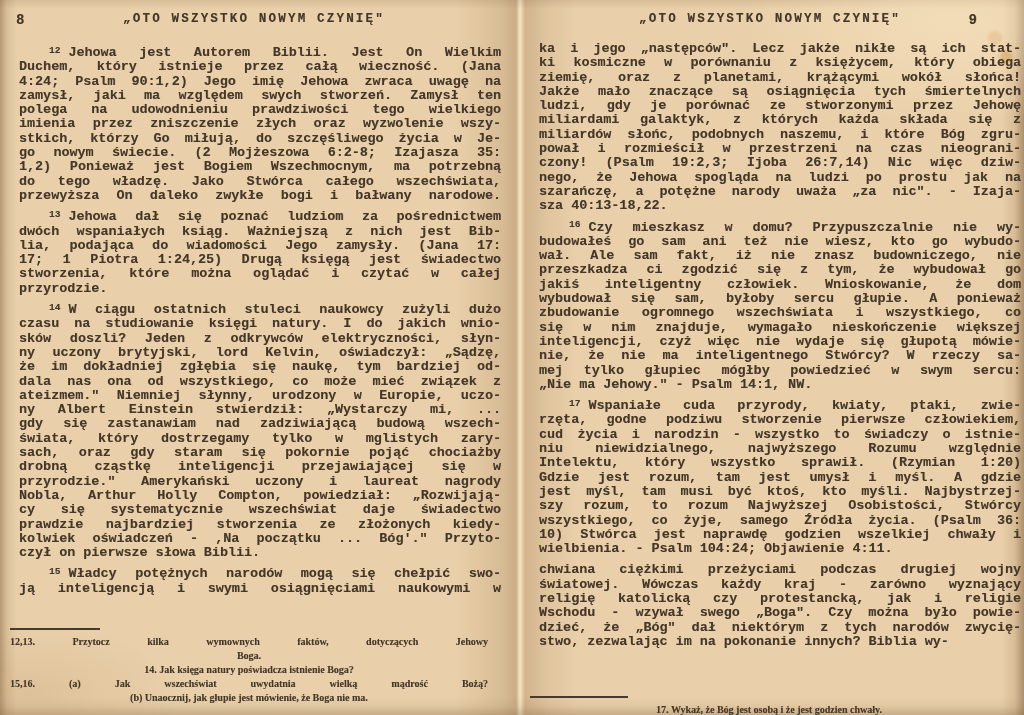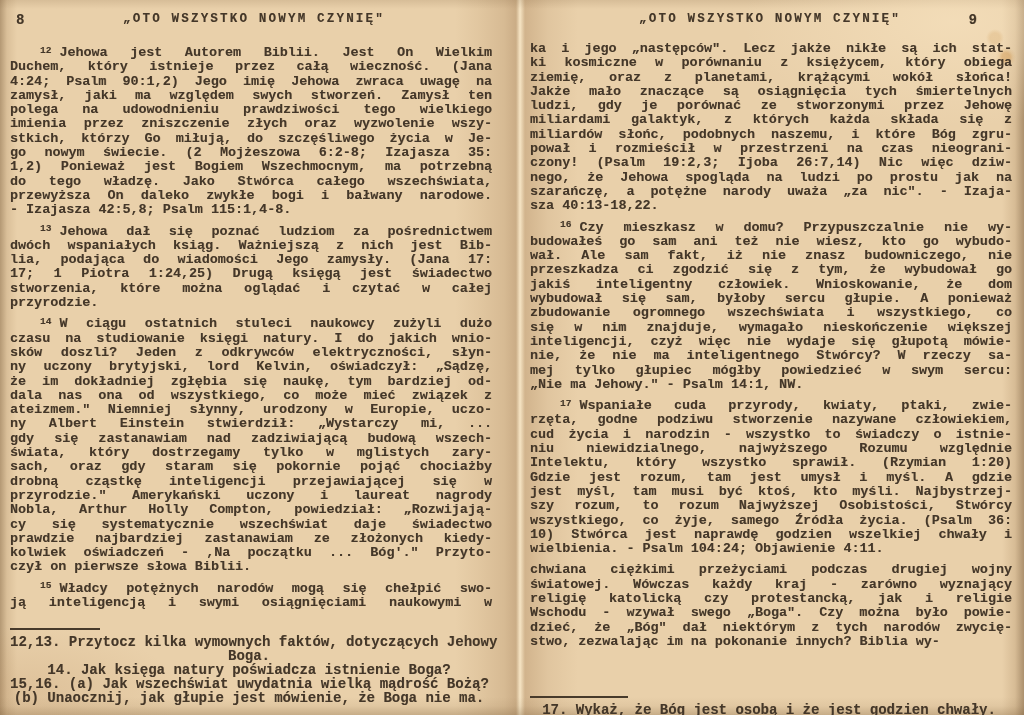--- a/index.html
+++ b/index.html
@@ -26,32 +26,32 @@
   .page{position:absolute;top:0;width:512px;height:715px;}
   .page.pl{left:0;}
   .page.pr{left:512px;}
   .pagehead{position:absolute;top:12px;height:18px;font-size:13px;}
   .pl .pagehead{left:10px;right:14px;}
   .pr .pagehead{left:18px;right:14px;}
   .running-title{display:block;text-align:center;letter-spacing:2.2px;font-size:12.5px;}
   .corner-num{position:absolute;top:0;font-size:14px;letter-spacing:1px;}
   .corner-num.cl{left:6px;}
   .corner-num.cr{right:32px;}
-  .body{position:absolute;font-size:13.4px;}
+  .body{position:absolute;font-size:13.4px;margin-left:9px;}
   .pl .body{left:10px;top:46px;width:482px;}
   .pr .body{left:18px;top:42px;width:482px;}
   .para + .para{margin-top:7px;}
   .line{
     height:14.3px;line-height:14.3px;white-space:nowrap;
     text-align:justify;text-align-last:justify;overflow:visible;
   }
   .line.endl{text-align-last:left;}
   .line.indent{text-indent:30px;}
   sup.pn{font-size:9.5px;vertical-align:baseline;position:relative;top:-3.5px;margin-right:8px;letter-spacing:0;}
-  .footnotes{position:absolute;font-size:14px;}
+  .footnotes{position:absolute;font-size:10px;font-family:Liberation Serif, serif;}
   .pl .footnotes{left:10px;top:628px;width:478px;}
   .pr .footnotes{left:18px;top:696px;width:478px;}
   .rule{width:90px;border-top:2px solid #473a2b;margin:0 0 5px 0;}
   .pr .rule{width:98px;}
   .fline{height:14px;line-height:14px;white-space:nowrap;text-align:center;}
   .fline.j{text-align:justify;text-align-last:justify;}
 </style>
 </head>
 <body>
 
@@ -68,21 +68,20 @@
           <div class="line">Duchem, który istnieje przez całą wieczność. (Jana</div>
           <div class="line">4:24; Psalm 90:1,2) Jego imię Jehowa zwraca uwagę na</div>
           <div class="line">zamysł, jaki ma względem swych stworzeń. Zamysł ten</div>
           <div class="line">polega na udowodnieniu prawdziwości tego wielkiego</div>
           <div class="line">imienia przez zniszczenie złych oraz wyzwolenie wszy-</div>
           <div class="line">stkich, którzy Go miłują, do szczęśliwego życia w Je-</div>
           <div class="line">go nowym świecie. (2 Mojżeszowa 6:2-8; Izajasza 35:</div>
           <div class="line">1,2) Ponieważ jest Bogiem Wszechmocnym, ma potrzebną</div>
           <div class="line">do tego władzę. Jako Stwórca całego wszechświata,</div>
           <div class="line">przewyższa On daleko zwykłe bogi i bałwany narodowe.</div>
-          <div class="line endl">- Izajasza 42:5,8; Psalm 115:1,4-8.</div>
         </div>
         <div class="para">
           <div class="line indent"><sup class="pn">13</sup>Jehowa dał się poznać ludziom za pośrednictwem</div>
           <div class="line">dwóch wspaniałych ksiąg. Ważniejszą z nich jest Bib-</div>
           <div class="line">lia, podająca do wiadomości Jego zamysły. (Jana 17:</div>
           <div class="line">17; 1 Piotra 1:24,25) Drugą księgą jest świadectwo</div>
           <div class="line">stworzenia, które można oglądać i czytać w całej</div>
           <div class="line endl">przyrodzie.</div>
         </div>
         <div class="para">
@@ -94,21 +93,21 @@
           <div class="line">dala nas ona od wszystkiego, co może mieć związek z</div>
           <div class="line">ateizmem." Niemniej słynny, urodzony w Europie, uczo-</div>
           <div class="line">ny Albert Einstein stwierdził: „Wystarczy mi, ...</div>
           <div class="line">gdy się zastanawiam nad zadziwiającą budową wszech-</div>
           <div class="line">świata, który dostrzegamy tylko w mglistych zary-</div>
           <div class="line">sach, oraz gdy staram się pokornie pojąć chociażby</div>
           <div class="line">drobną cząstkę inteligencji przejawiającej się w</div>
           <div class="line">przyrodzie." Amerykański uczony i laureat nagrody</div>
           <div class="line">Nobla, Arthur Holly Compton, powiedział: „Rozwijają-</div>
           <div class="line">cy się systematycznie wszechświat daje świadectwo</div>
-          <div class="line">prawdzie najbardziej zastanawiam ze złożonych kiedy-</div>
+          <div class="line">prawdzie najbardziej stworzenia ze złożonych kiedy-</div>
           <div class="line">kolwiek oświadczeń - ,Na początku ... Bóg'." Przyto-</div>
           <div class="line endl">czył on pierwsze słowa Biblii.</div>
         </div>
         <div class="para">
           <div class="line indent"><sup class="pn">15</sup>Władcy potężnych narodów mogą się chełpić swo-</div>
           <div class="line">ją inteligencją i swymi osiągnięciami naukowymi w</div>
         </div>
       </div>
     <div class="footnotes">
       <div class="rule"></div>
@@ -149,21 +148,21 @@
           <div class="line">wybudował się sam, byłoby sercu głupie. A ponieważ</div>
           <div class="line">zbudowanie ogromnego wszechświata i wszystkiego, co</div>
           <div class="line">się w nim znajduje, wymagało nieskończenie większej</div>
           <div class="line">inteligencji, czyż więc nie wydaje się głupotą mówie-</div>
           <div class="line">nie, że nie ma inteligentnego Stwórcy? W rzeczy sa-</div>
           <div class="line">mej tylko głupiec mógłby powiedzieć w swym sercu:</div>
           <div class="line endl">„Nie ma Jehowy." - Psalm 14:1, NW.</div>
         </div>
         <div class="para">
           <div class="line indent"><sup class="pn">17</sup>Wspaniałe cuda przyrody, kwiaty, ptaki, zwie-</div>
-          <div class="line">rzęta, godne podziwu stworzenie nazywane człowiekiem,</div>
+          <div class="line">rzęta, godne podziwu stworzenie pierwsze człowiekiem,</div>
           <div class="line">cud życia i narodzin - wszystko to świadczy o istnie-</div>
           <div class="line">niu niewidzialnego, najwyższego Rozumu względnie</div>
           <div class="line">Intelektu, który wszystko sprawił. (Rzymian 1:20)</div>
           <div class="line">Gdzie jest rozum, tam jest umysł i myśl. A gdzie</div>
           <div class="line">jest myśl, tam musi być ktoś, kto myśli. Najbystrzej-</div>
           <div class="line">szy rozum, to rozum Najwyższej Osobistości, Stwórcy</div>
           <div class="line">wszystkiego, co żyje, samego Źródła życia. (Psalm 36:</div>
           <div class="line">10) Stwórca jest naprawdę godzien wszelkiej chwały i</div>
           <div class="line endl">wielbienia. - Psalm 104:24; Objawienie 4:11.</div>
         </div>

